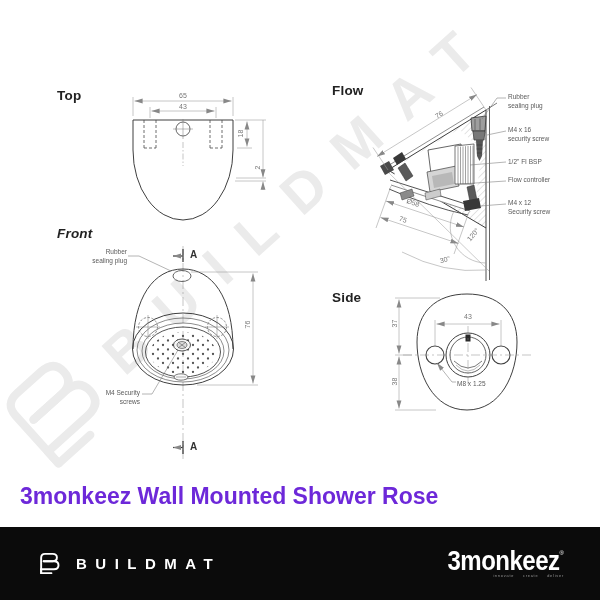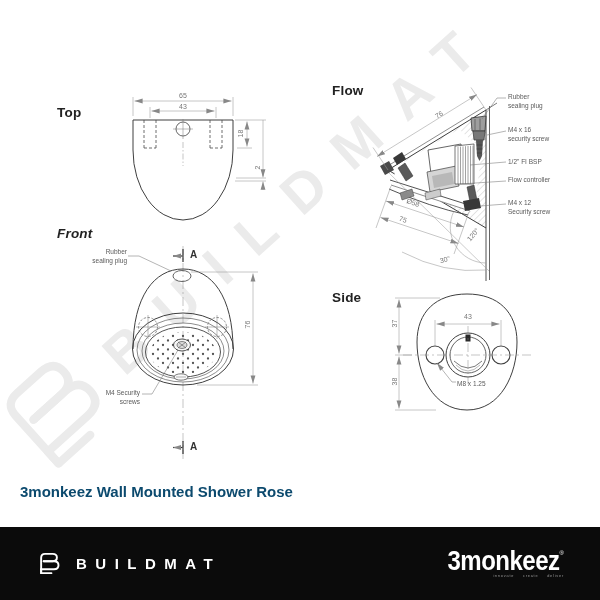--- a/index.html
+++ b/index.html
@@ -11,21 +11,21 @@
   .wm-text{font-size:56px;font-weight:bold;letter-spacing:27px;white-space:nowrap;color:#ebebeb;}
   
   .canvas{position:absolute;left:0;top:0;z-index:1;}
   
   .vlabel{position:absolute;font-size:13.5px;font-weight:600;color:#222;letter-spacing:.2px;z-index:3;}
   .dim{position:absolute;font-size:7px;color:#777;z-index:3;text-align:center;width:16px;line-height:1;}
   .dim.wide{width:26px;}
   .ann{position:absolute;font-size:6.5px;line-height:1.32;color:#5a5a5a;z-index:3;}
   .ann.right{text-align:right;}
   .sec{position:absolute;font-size:10px;font-weight:bold;color:#333;z-index:3;}
-  .title{position:absolute;left:20px;top:483px;font-size:15px;font-weight:bold;color:#0c4a6e;z-index:3;}
+  .title{position:absolute;left:20px;top:483px;font-size:23px;font-weight:bold;color:#6d28d9;z-index:3;}
   
   .footer{position:absolute;left:0;top:527px;width:600px;height:73px;background:#0b0b0b;
           display:flex;align-items:center;justify-content:space-between;padding:0 36px;
           box-sizing:border-box;z-index:4;}
   .bm-logo{display:flex;align-items:center;gap:13px;color:#ffffff;}
   .bm-text{font-size:15px;font-weight:bold;letter-spacing:8.5px;color:#fff;white-space:nowrap;}
   .mk-logo{color:#fff;text-align:right;line-height:1;}
   .mk-row{display:flex;align-items:flex-start;}
   .mk-text{font-size:24px;font-weight:bold;letter-spacing:-.5px;display:inline-block;transform:scaleY(1.12);}
   .mk-reg{font-size:6px;margin-top:1px;}
@@ -196,21 +196,21 @@
         <path d="M435,346 V320 M501,346 V320"></path>
         <line x1="436.5" y1="324" x2="499.5" y2="324" marker-start="url(#arr)" marker-end="url(#arr)"></line>
         <path d="M440,298 H395 M412,355 H395 M436,410 H395"></path>
         <line x1="399" y1="299.5" x2="399" y2="353.5" marker-start="url(#arr)" marker-end="url(#arr)"></line>
         <line x1="399" y1="356.5" x2="399" y2="408.5" marker-start="url(#arr)" marker-end="url(#arr)"></line>
       </g>
       <path d="M437,363 L452,382 L456,382" stroke="#777" stroke-width="0.55" marker-start="url(#arr)"></path>
     </g>
   </svg>
 
-  <div class="vlabel" style="left:57px;top:105px;">Top</div>
+  <div class="vlabel" style="left:57px;top:88px;">Top</div>
   <div class="vlabel" style="left:332px;top:83px;">Flow</div>
   <div class="vlabel" style="left:57px;top:226px;font-style:italic;">Front</div>
   <div class="vlabel" style="left:332px;top:290px;">Side</div>
 
   <div class="dim" style="left:175px;top:92px;">65</div>
   <div class="dim" style="left:175px;top:103px;">43</div>
   <div class="dim" style="left:232px;top:130px;transform:rotate(-90deg);">18</div>
   <div class="dim" style="left:249px;top:164px;transform:rotate(-90deg);">2</div>
 
   <div class="dim" style="left:431px;top:111px;transform:rotate(-31deg);">76</div>

